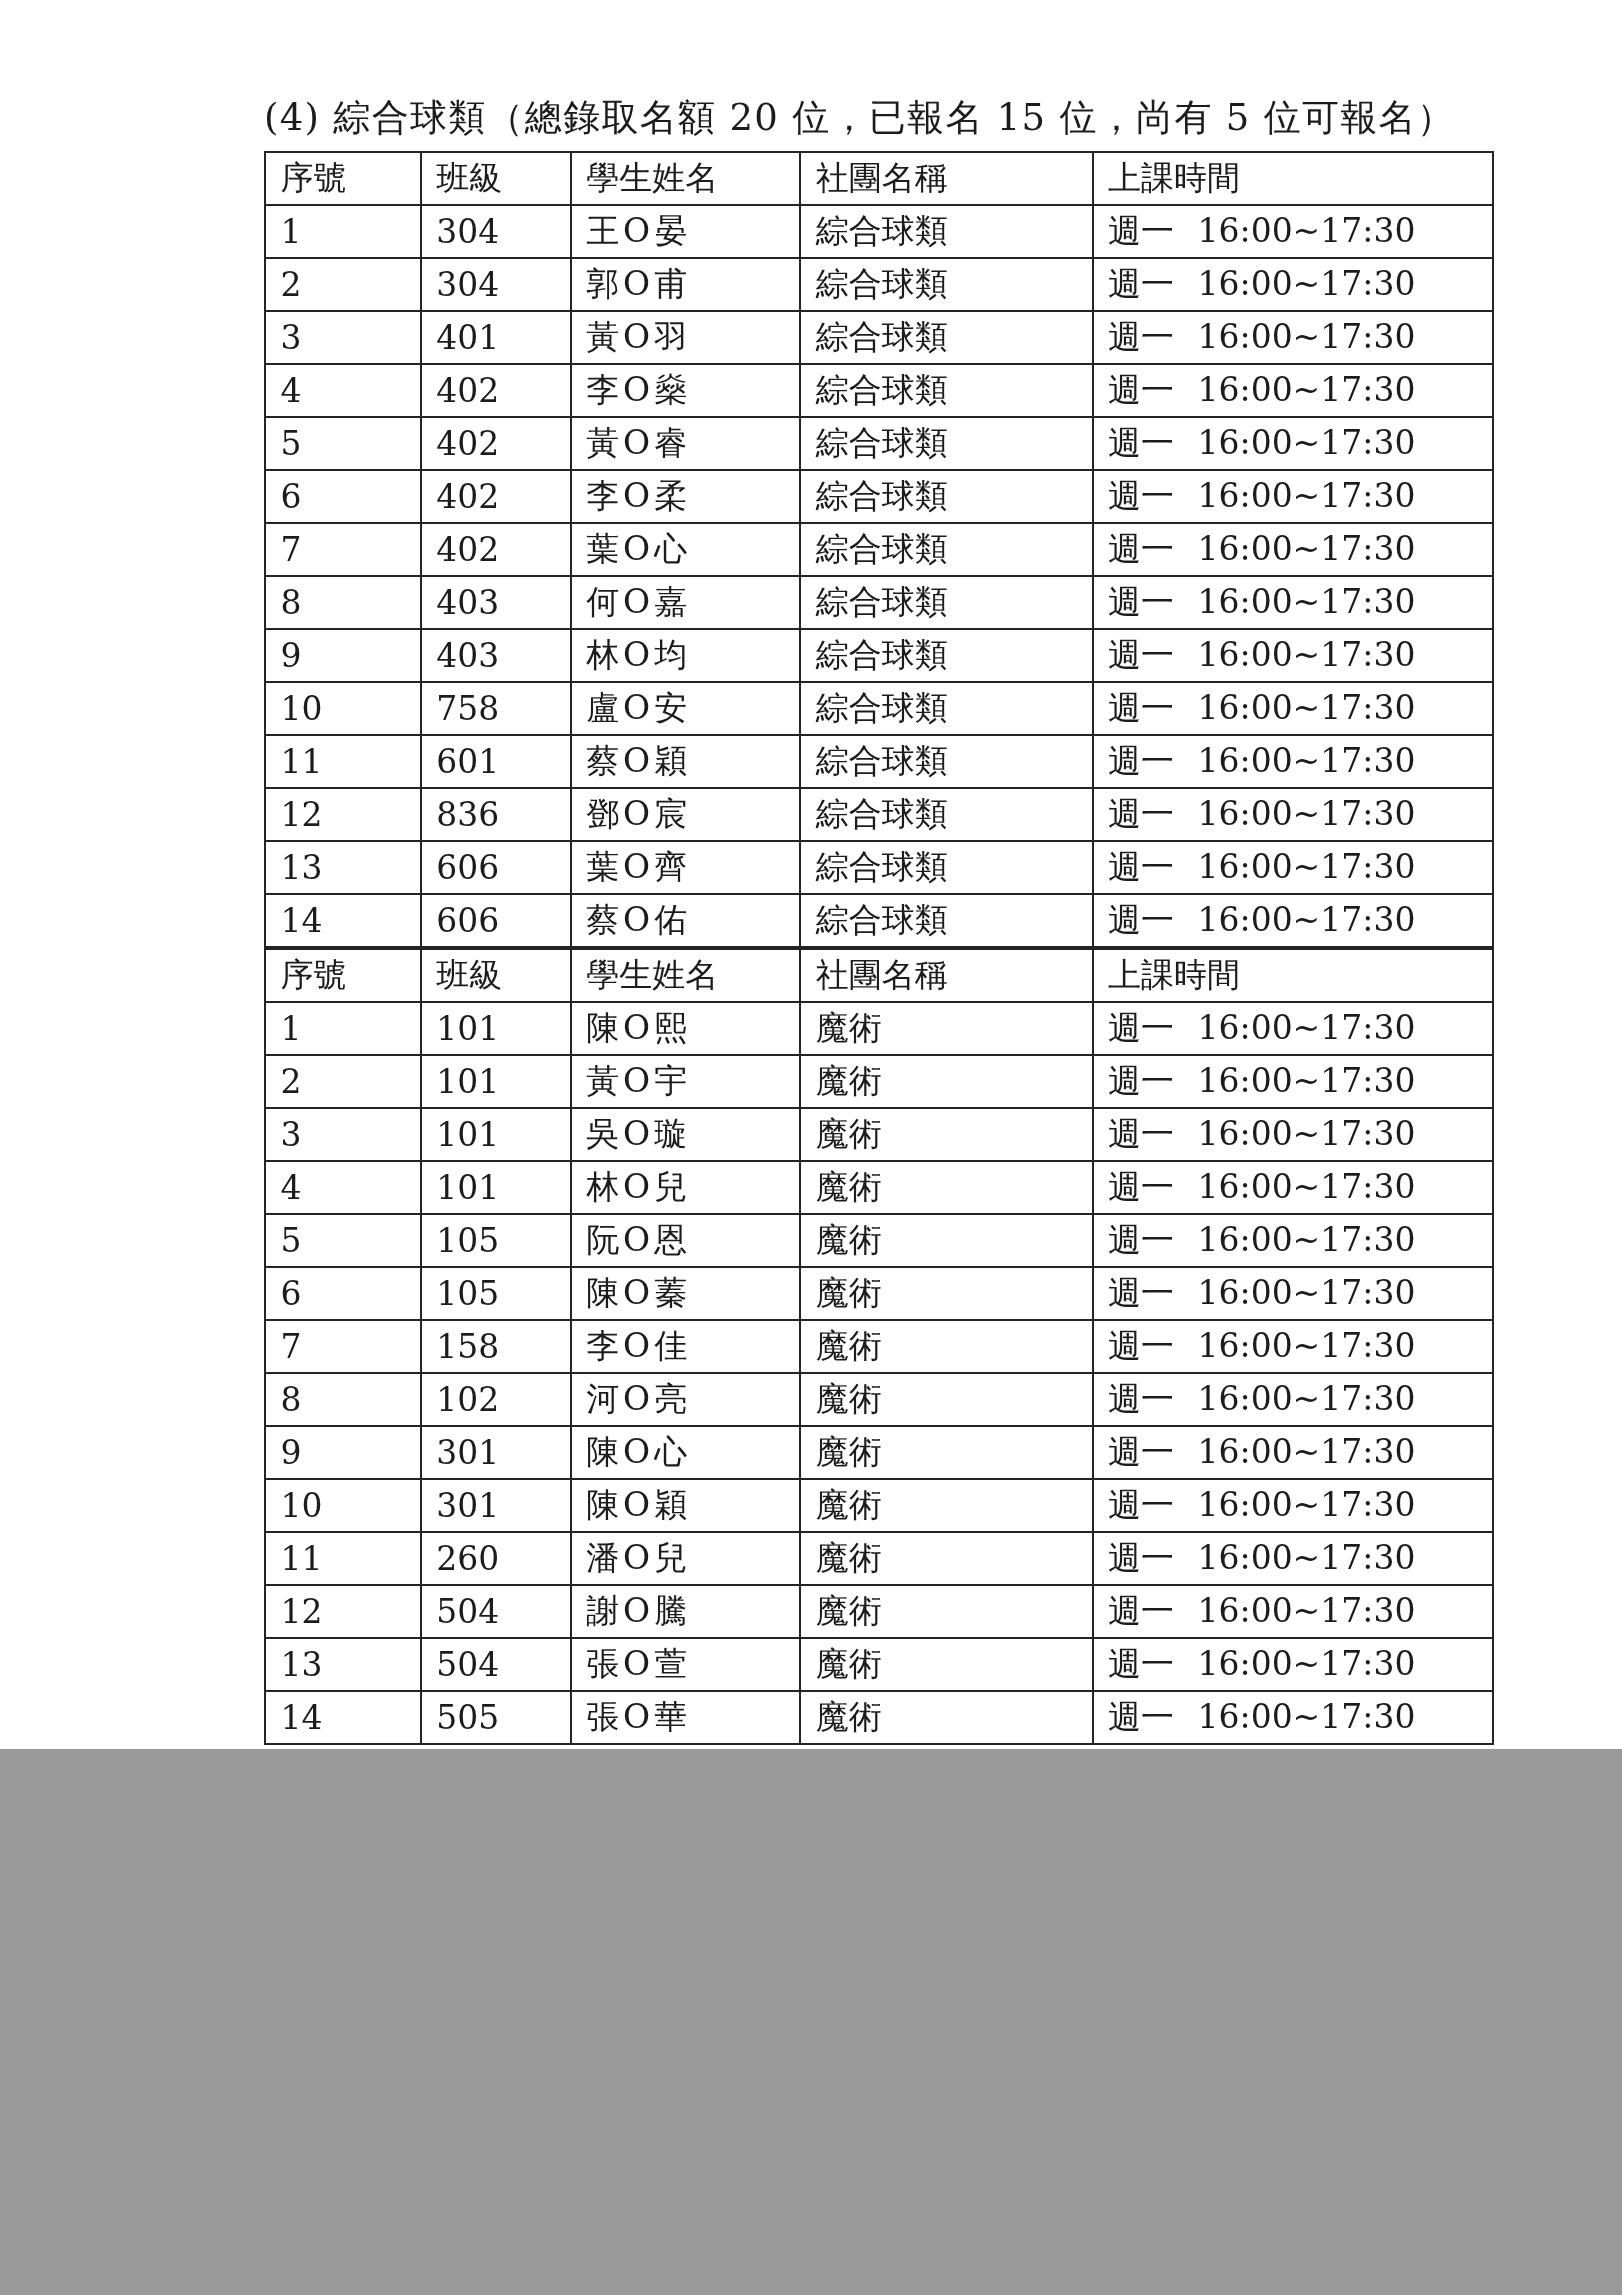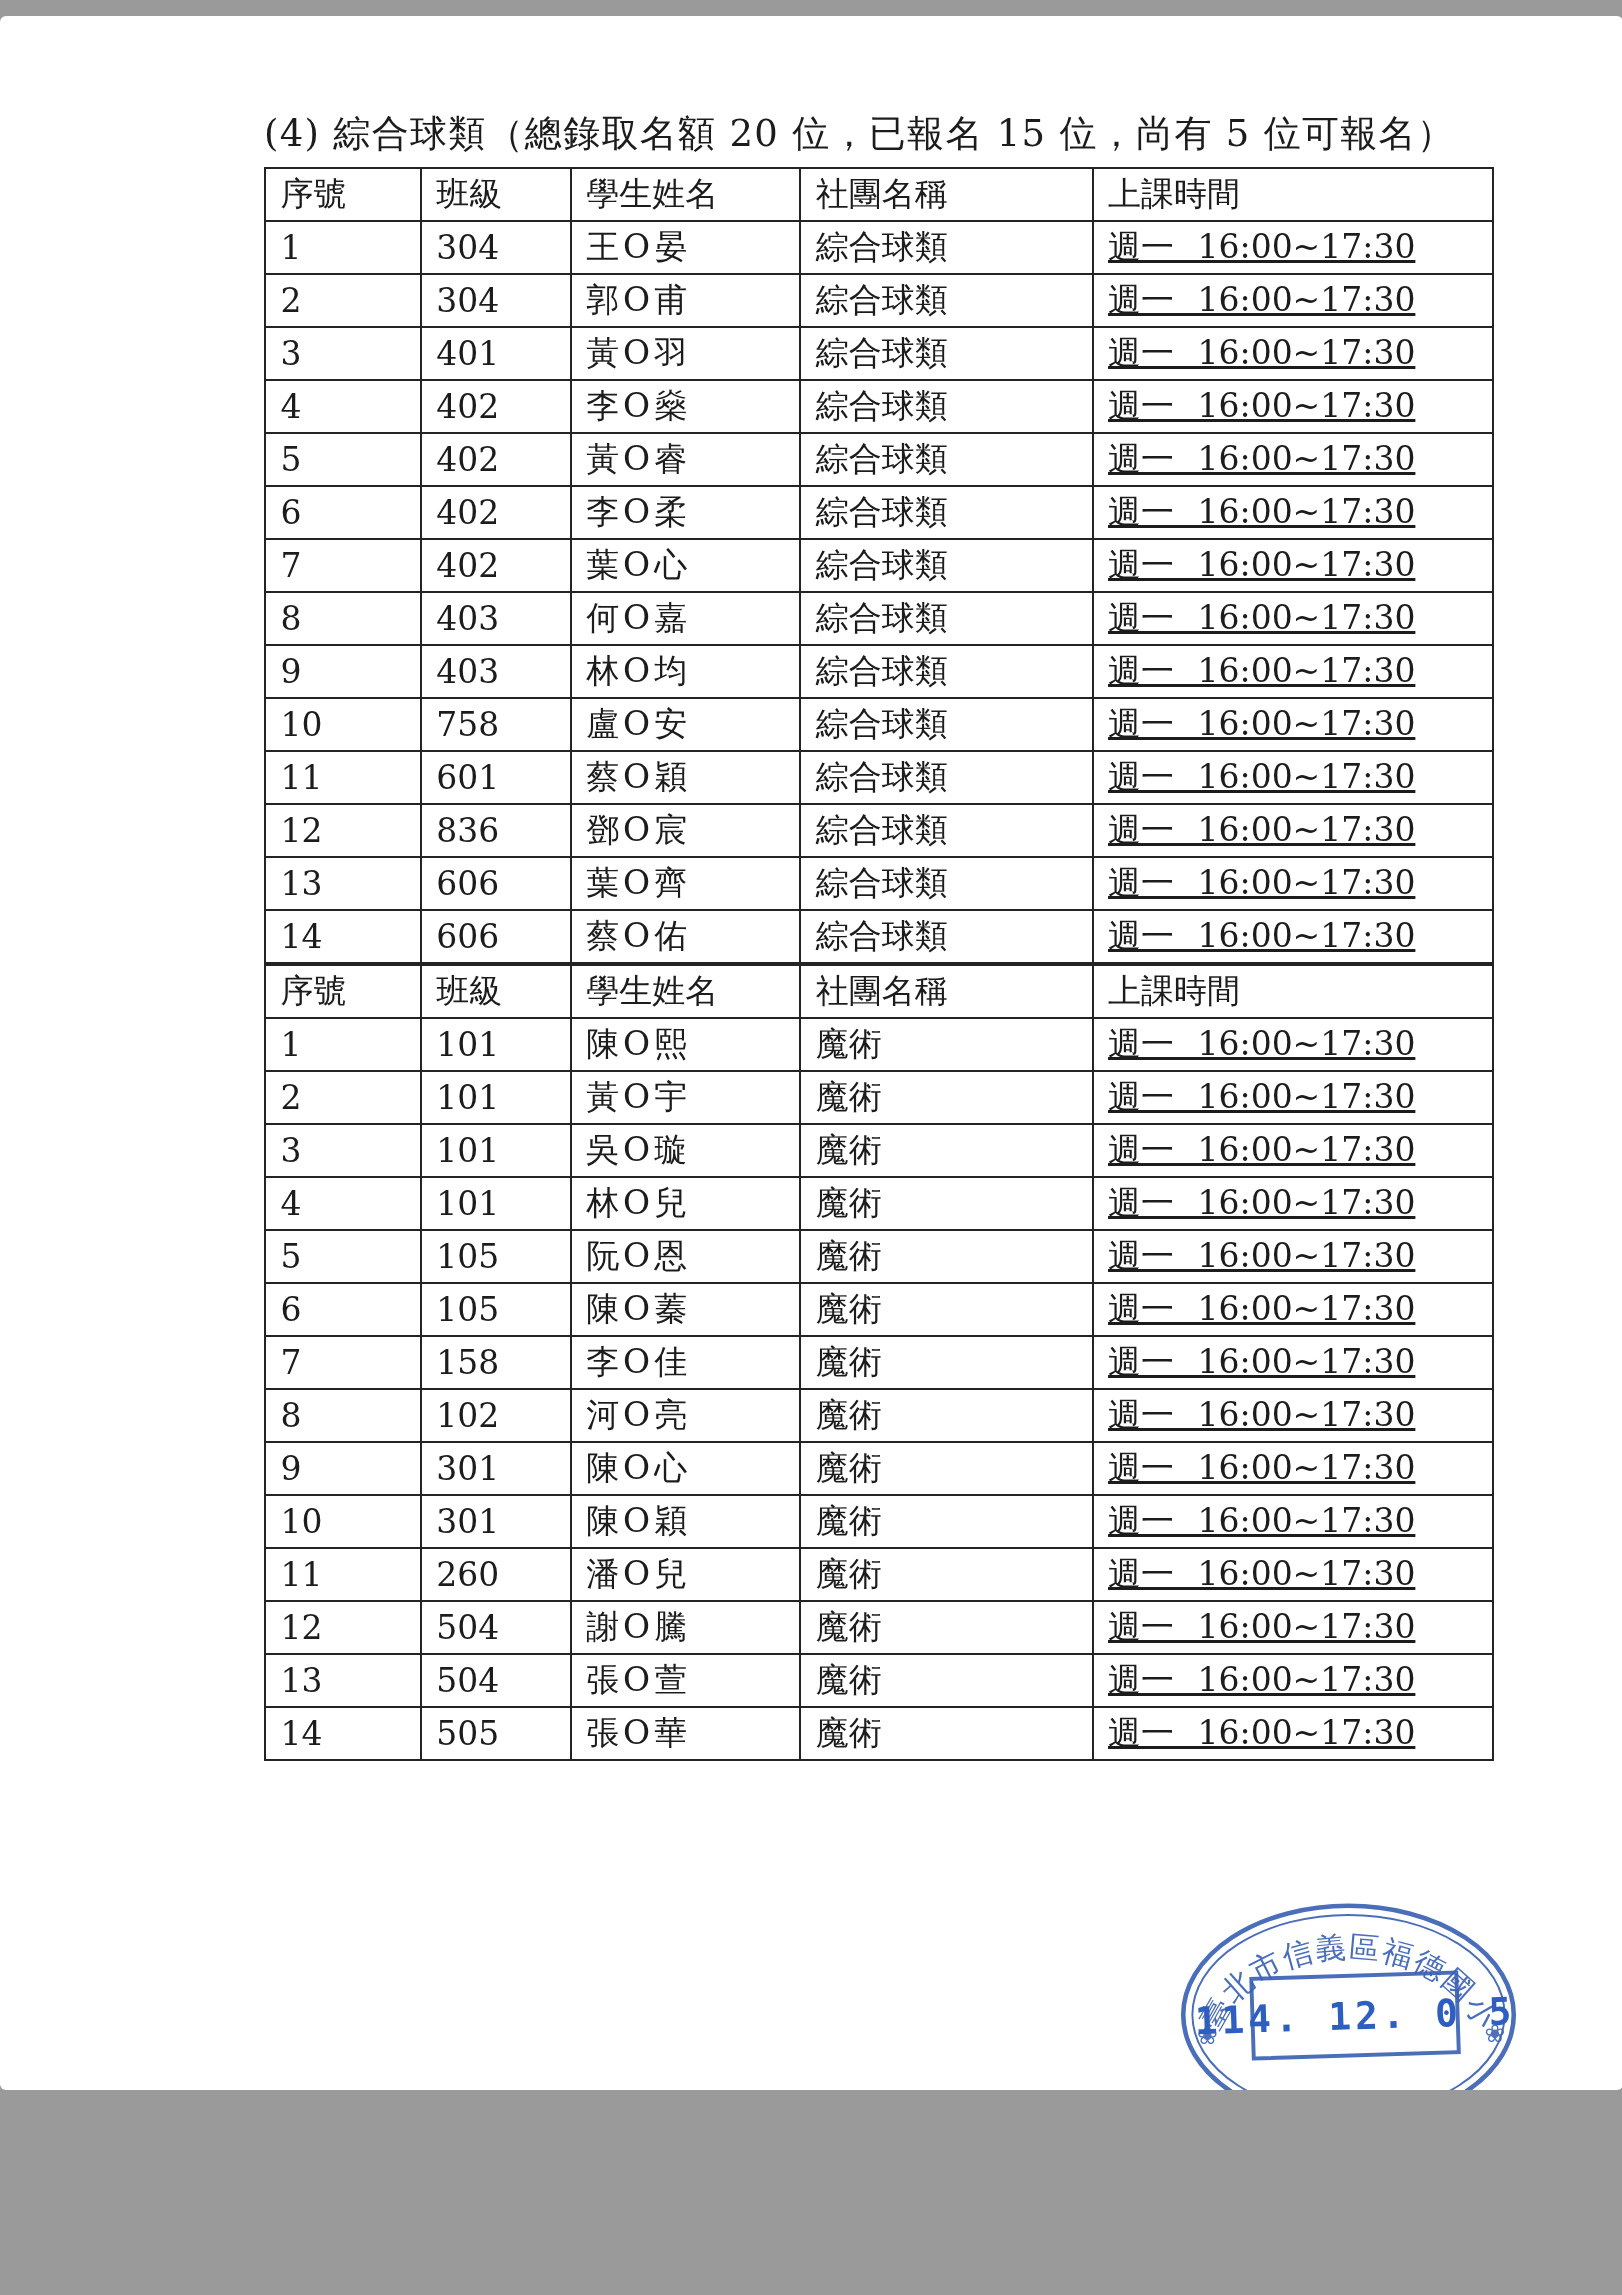--- a/index.html
+++ b/index.html
@@ -1,24 +1,23 @@
 <!DOCTYPE html>
 <html lang="zh-Hant" style="font-size:10.5px"><head>
 <meta charset="utf-8">
 <style>
   html,body { margin:0; padding:0; background:#9a9a9a; }
   .page {
     position:relative;
-    width:1623px; height:2074px;
-    margin:16px auto;
+    width:1623px; height:1749px;
+    margin:0 auto;
     background:#ffffff;
     font-family:"DejaVu Serif","Liberation Serif",serif;
     color:#1c1c1c;
     overflow:hidden;
-    border-radius:6px;
   }
   .content { position:absolute; left:264px; top:92px; width:1230px; }
   .section-title {
     font-size:37px; font-weight:normal; letter-spacing:1.3px;
     margin:0 0 7.9px 0; line-height:51px; white-space:nowrap;
   }
   .roster + .roster .section-title { margin-top:13px; }
   table.roster-table {
     border-collapse:collapse; table-layout:fixed; width:100%;
     border:2.6px solid #242424;
@@ -30,21 +29,21 @@
     text-align:left; vertical-align:middle;
     padding:0 2.6px 0 14.4px;
     white-space:nowrap; overflow:hidden;
   }
   .col-seq  { width:12.7%; }
   .col-cls  { width:12.2%; }
   .col-name { width:18.7%; }
   .col-club { width:23.8%; }
   .col-time { width:32.6%; }
   td.name-cell { letter-spacing:0.12em; }
-  td.time-cell { word-spacing:13px;text-decoration:underline; }
+  td.time-cell { word-spacing:13px; }
   .stamp {
     position:absolute; left:1177px; top:1878px;
     width:343px; height:243px;
   }
   .stamp svg { display:block; width:100%; height:100%; }
 </style>
 </head>
 <body>
 
 <div class="page">

